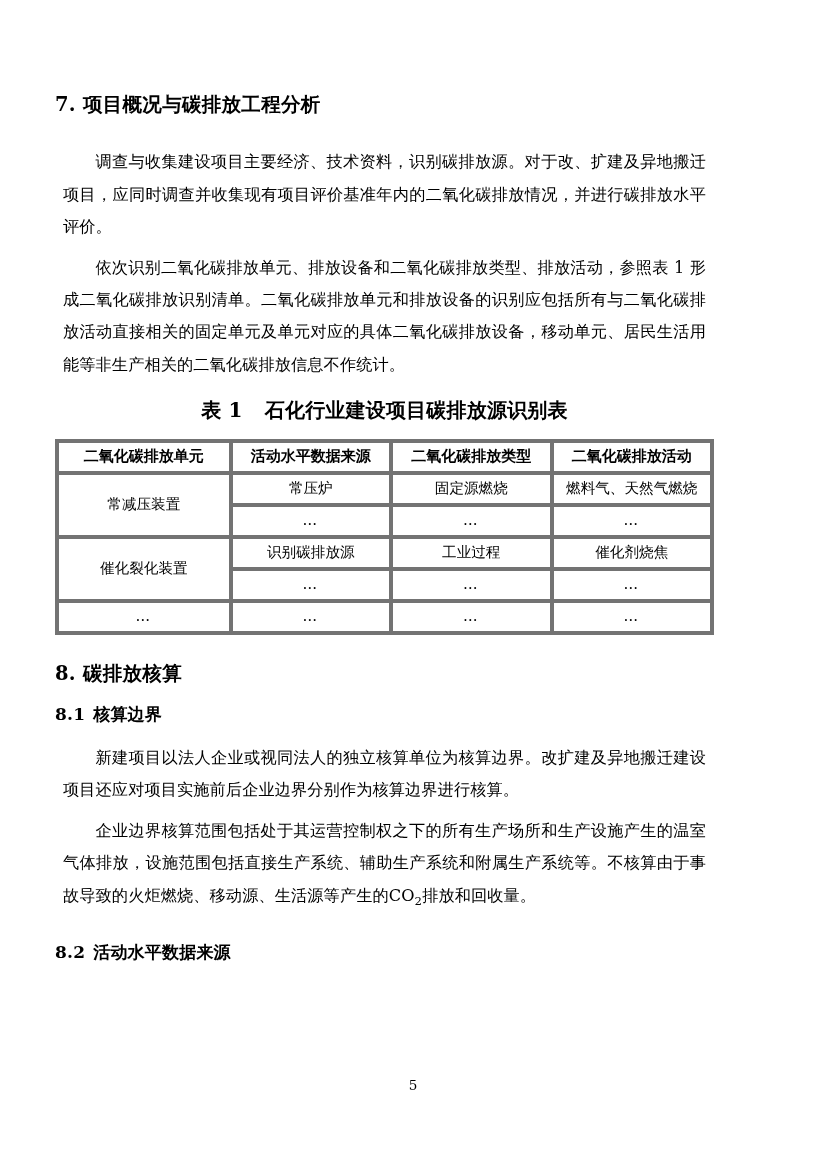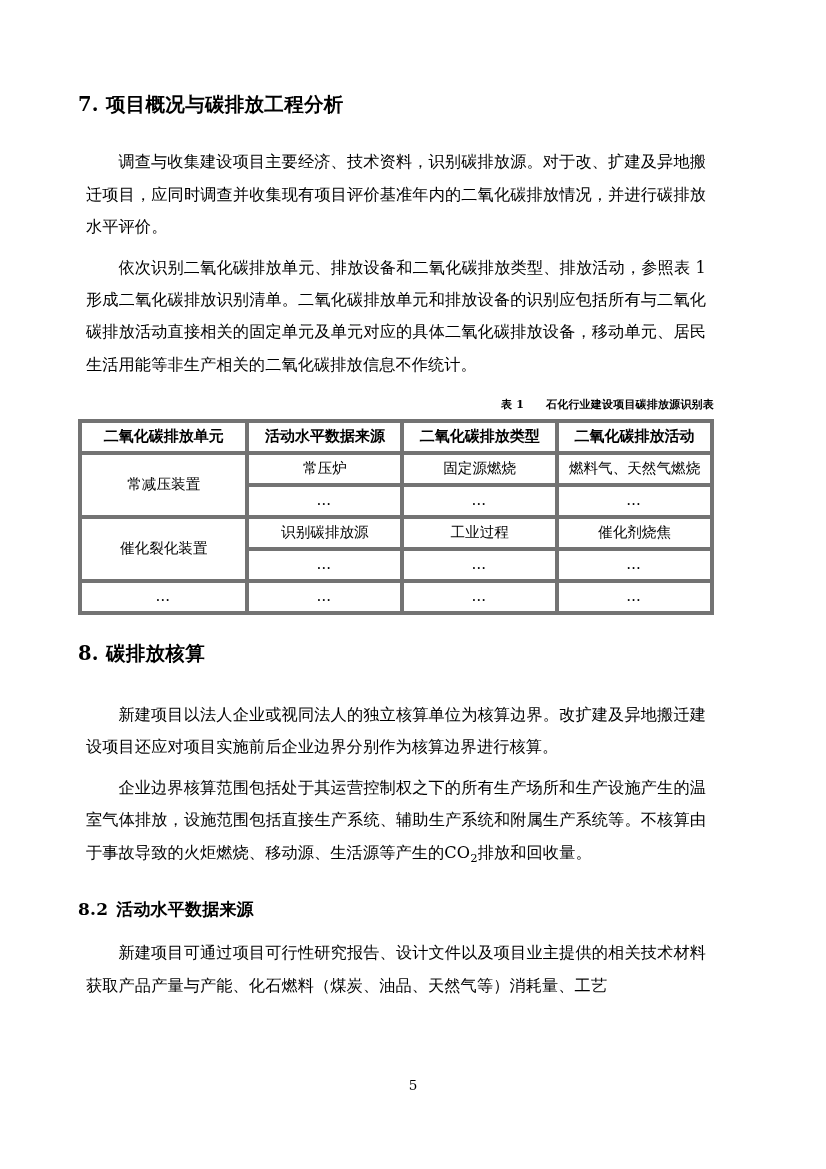--- a/index.html
+++ b/index.html
@@ -15,21 +15,21 @@
     font-family: "DejaVu Serif", "Liberation Serif", serif;
     color: #000000;
     overflow: hidden;
   }
 
   .page {
     position: absolute;
     left: 0; top: 0;
     width: 826px;
     height: 1169px;
-    padding: 92px 112px 0 78px;
+    padding: 92px 112px 0 55px;
   }
 
   
   .h1 {
     font-size: 19.5px;
     font-weight: bold;
     line-height: 1.35;
     margin: 0;
     letter-spacing: 0.3px;
   }
@@ -58,24 +58,24 @@
   .sub { font-size: 0.72em; vertical-align: sub; }
 
   
   .sp-h1-after { height: 20px; }
   .sp-before-h1 { height: 26px; }
   .sp-before-h2 { height: 16px; }
   .sp-h2-after { height: 8px; }
 
   
   .table-caption {
-    text-align: right;
-    font-size: 11px;
-    font-weight: bold;
-    margin: 16px 0 7px 0;
+    text-align: center;
+    font-size: 20px;
+    font-weight: bold;
+    margin: 16px 0 15px 0;
     letter-spacing: 0.2px;
   }
   .table-caption .cap-num { margin-right: 22px; }
 
   table.src-table {
     border-collapse: collapse;
     width: 100%;
     table-layout: fixed;
     margin: 0 auto;
   }
@@ -177,32 +177,34 @@
   </table>
 
   <div class="sp-before-h1"></div>
 
   <h1 class="h1">
     <span class="num">8.</span><span>碳排放核算</span>
   </h1>
 
   <div class="sp-before-h2"></div>
 
+  <h2 class="h2">
+    <span class="num">8.1</span><span>核算边界</span>
+  </h2>
 
   <div class="sp-h2-after"></div>
 
   <p class="para">新建项目以法人企业或视同法人的独立核算单位为核算边界。改扩建及异地搬迁建设项目还应对项目实施前后企业边界分别作为核算边界进行核算。</p>
 
   <p class="para"><span>企业边界核算范围包括处于其运营控制权之下的所有生产场所和生产设施产生的温室气体排放，设施范围包括直接生产系统、辅助生产系统和附属生产系统等。不核算由于事故导致的火炬燃烧、移动源、生活源等产生的</span><span><span>CO</span><span class="sub">2</span></span><span>排放和回收量。</span></p>
 
   <div class="sp-before-h2"></div>
 
   <h2 class="h2">
     <span class="num">8.2</span><span>活动水平数据来源</span>
   </h2>
 
   <div class="sp-h2-after"></div>
 
-  <p class="para">新建项目可通过项目可行性研究报告、设计文件以及项目业主提供的相关技术材料获取产品产量与产能、化石燃料（煤炭、油品、天然气等）消耗量、工艺</p>
 
 </div>
 
 <div class="page-number">5</div>
 
 </body></html>

